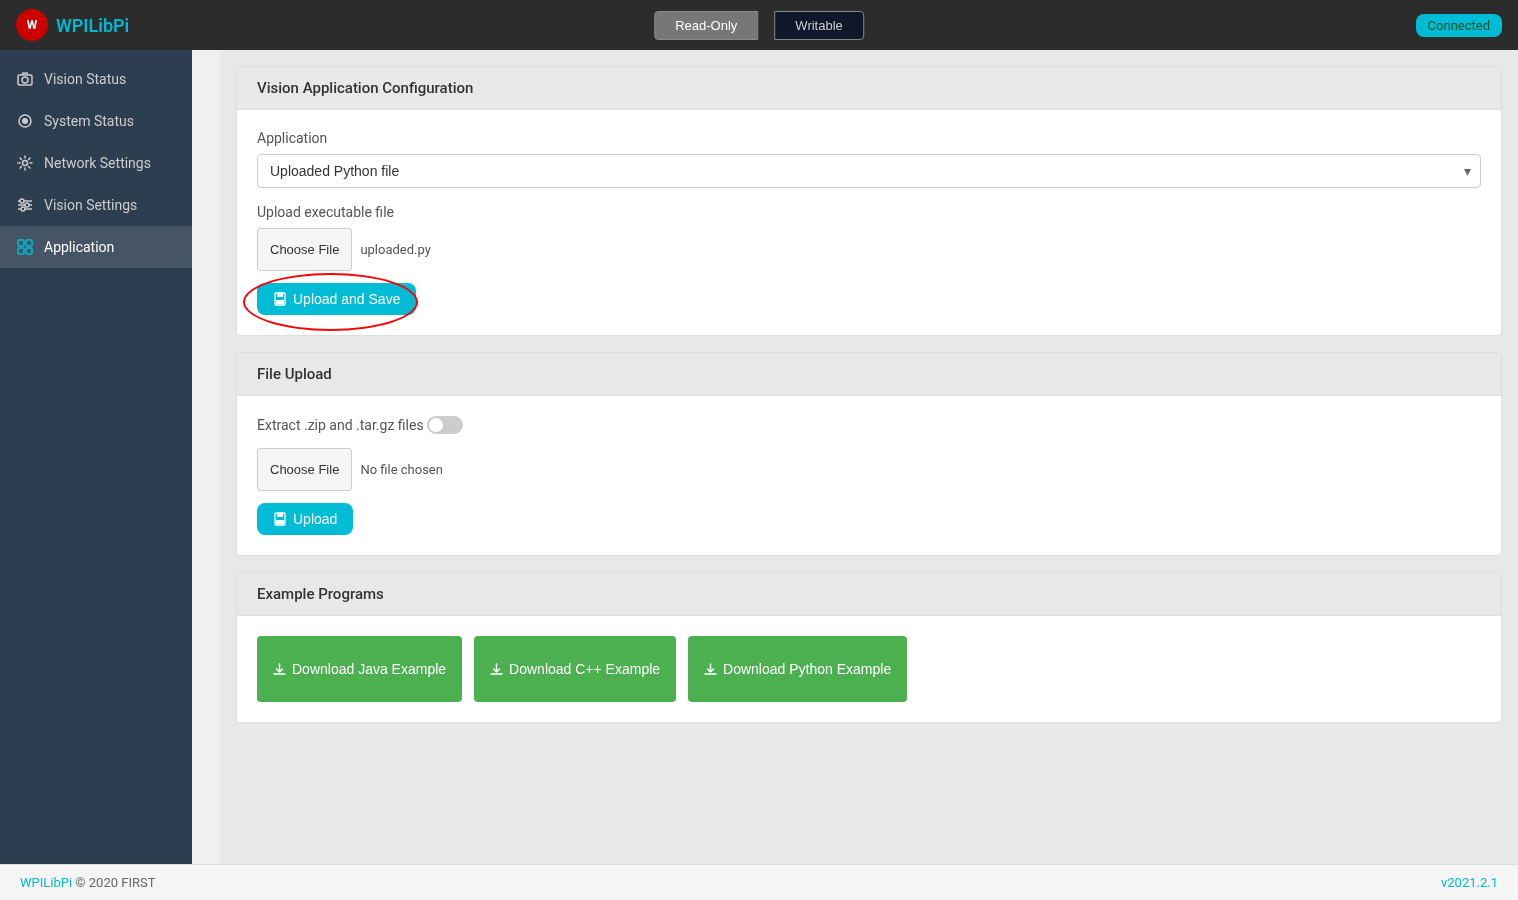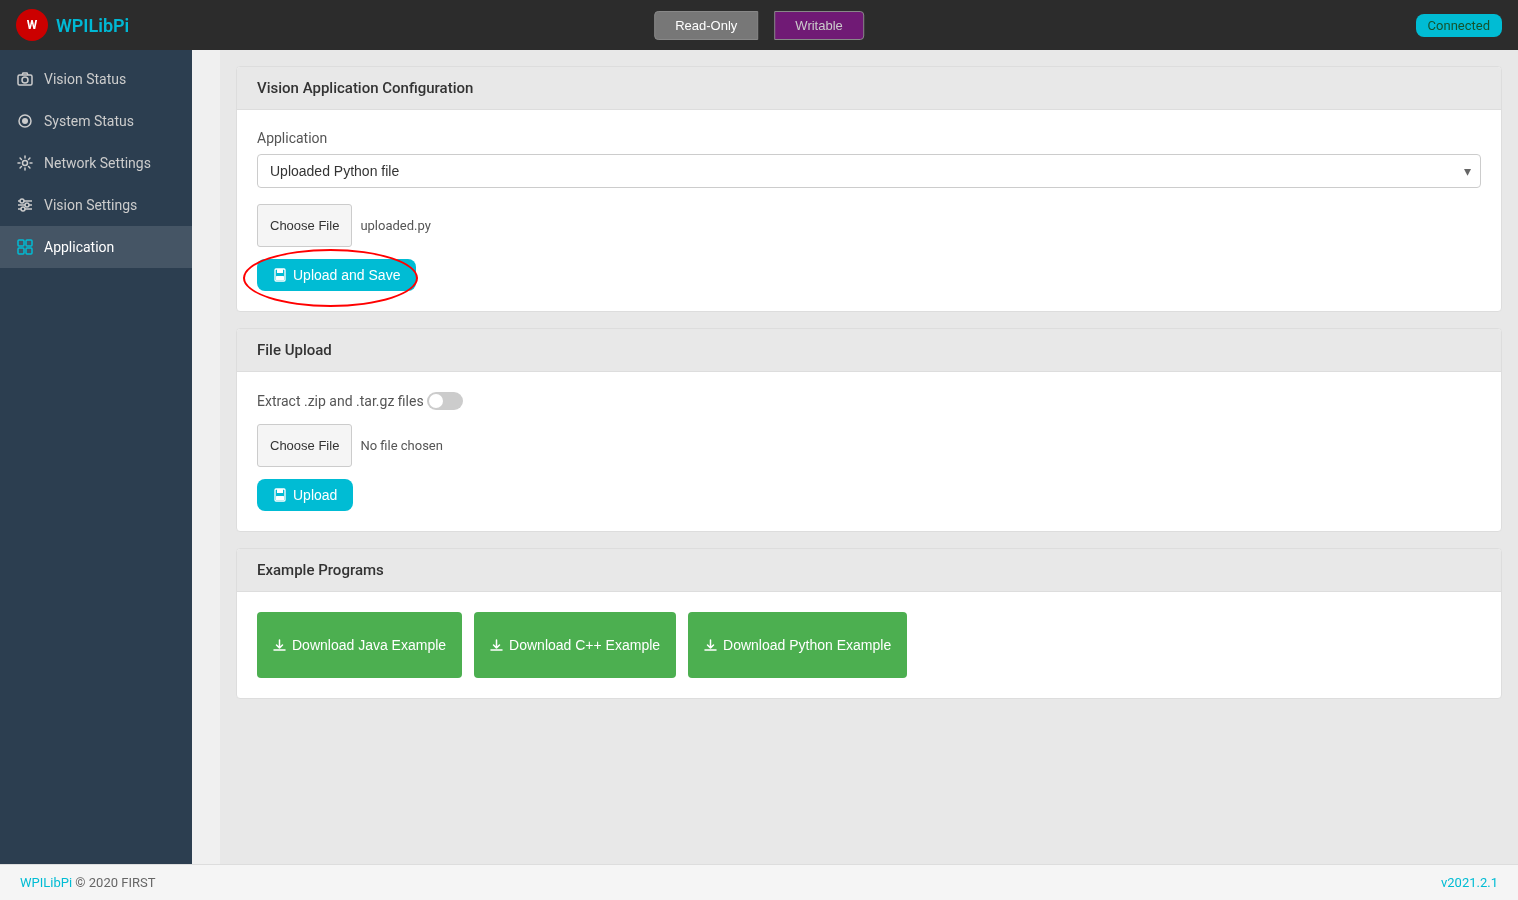--- a/index.html
+++ b/index.html
@@ -41,21 +41,21 @@
       position: absolute;
       left: 50%;
       transform: translateX(-50%);
       display: flex;
       gap: 16px;
       align-items: flex-end;
     }
     .header-btn {
       padding: 6px 20px;
       border: 1px solid #888;
-      background: #701a75;
+      background: #0f172a;
       color: #ccc;
       cursor: pointer;
       font-size: 13px;
     }
     .header-btn:first-child { border-radius: 4px 0 0 4px; }
     .header-btn:last-child { border-radius: 0 4px 4px 0; }
     .header-btn.active { background: #777; color: white; }
     .connected-badge {
       position: absolute;
       right: 16px;
@@ -354,20 +354,21 @@
 
         <div>
           <label class="form-label">Application</label>
           <div class="select-wrapper">
             <select class="form-select"><option>Uploaded Python file</option><option>Custom uploaded Python</option><option>Java example</option><option>C++ example</option><option>Python example</option></select>
             <span class="select-arrow">▾</span>
           </div>
         </div>
 
         <div class="upload-section">
+          <div class="upload-section-label">Upload executable file</div>
           <div class="file-input-row">
             <button class="choose-file-btn">Choose File</button>
             <span class="file-name">uploaded.py</span>
           </div>
           <div class="upload-save-wrapper" style="position:relative;">
             
             <div style="position:absolute; top:-10px; left:-14px; width:175px; height:58px; border: 2.5px solid red; border-radius: 50%; pointer-events:none; z-index:10;"></div>
             <button class="btn-primary">
               <svg width="14" height="14" viewBox="0 0 14 14" fill="none">
                 <rect x="2" y="1" width="10" height="12" rx="1" stroke="white" stroke-width="1.3" fill="none"></rect>

